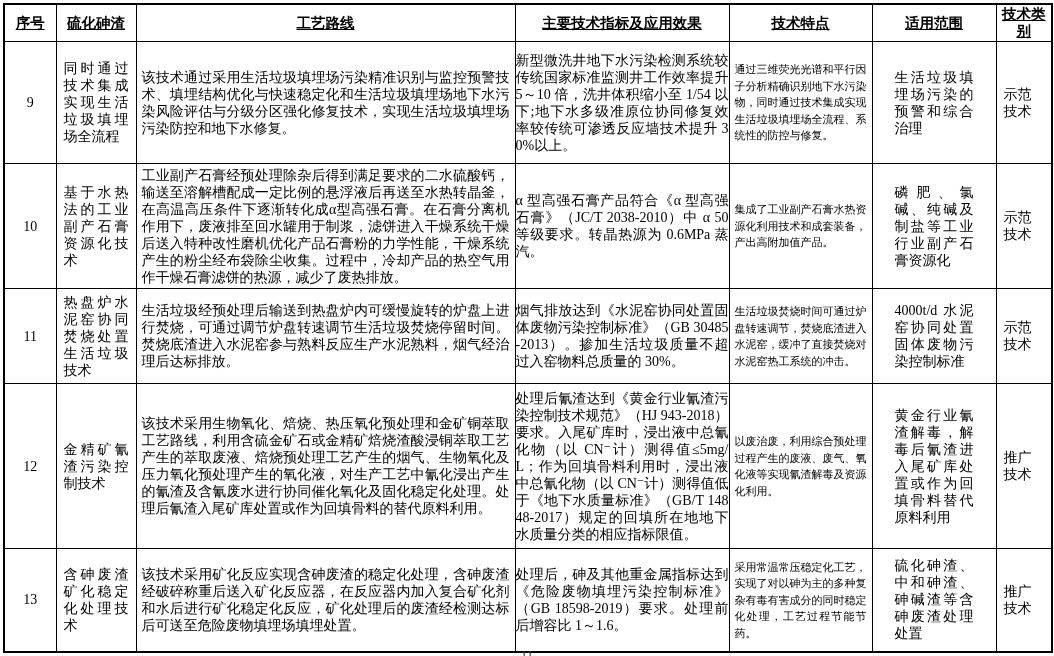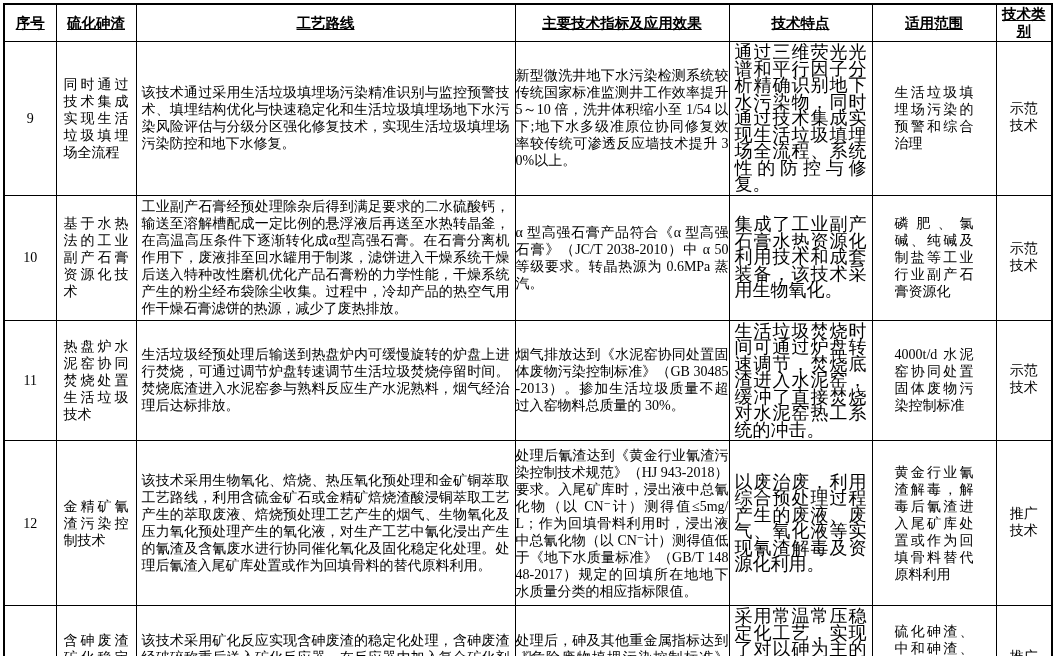--- a/index.html
+++ b/index.html
@@ -28,23 +28,23 @@
   tr.hdr{height:35px;text-decoration:underline;}
   tr.r9{height:122px;}
   tr.r10{height:125px;}
   tr.r11{height:95px;}
   tr.r12{height:165px;}
   tr.r13{height:103px;}
   td.c-no{text-align:center;padding:2px 2px;}
   td.c-name{text-align:justify;padding:2px 7px;}
   td.c-process{text-align:justify;padding:2px 5px;}
   td.c-ind{text-align:justify;padding:2px 0;}
-  td.c-feat{text-align:justify;padding:2px 5px;font-size:18px;line-height:16.5px;}
+  td.c-feat{text-align:justify;padding:2px 5px;font-size:11px;line-height:16.5px;}
   td.c-scope{text-align:justify;padding:2px 22px;}
-  td.c-cat{text-align:center;padding:2px 7px;font-family:Liberation Mono, monospace;}
+  td.c-cat{text-align:left;padding:2px 7px;}
   .footer{
     position:absolute;left:0;right:0;top:648px;
     text-align:center;font-size:13px;line-height:14px;color:#333;
   }
 </style>
 </head>
 <body>
 
 <table class="doc">
   <colgroup>
@@ -75,21 +75,21 @@
       <td class="c-ind">新型微洗井地下水污染检测系统较传统国家标准监测井工作效率提升 5～10 倍，洗井体积缩小至 1/54 以下;地下水多级准原位协同修复效率较传统可渗透反应墙技术提升 30%以上。</td>
       <td class="c-feat">通过三维荧光光谱和平行因子分析精确识别地下水污染物，同时通过技术集成实现生活垃圾填埋场全流程、系统性的防控与修复。</td>
       <td class="c-scope">生活垃圾填埋场污染的预警和综合治理</td>
       <td class="c-cat">示范技术</td>
     </tr>
     <tr class="r10">
       <td class="c-no">10</td>
       <td class="c-name">基于水热法的工业副产石膏资源化技术</td>
       <td class="c-process">工业副产石膏经预处理除杂后得到满足要求的二水硫酸钙，输送至溶解槽配成一定比例的悬浮液后再送至水热转晶釜，在高温高压条件下逐渐转化成α型高强石膏。在石膏分离机作用下，废液排至回水罐用于制浆，滤饼进入干燥系统干燥后送入特种改性磨机优化产品石膏粉的力学性能，干燥系统产生的粉尘经布袋除尘收集。过程中，冷却产品的热空气用作干燥石膏滤饼的热源，减少了废热排放。</td>
       <td class="c-ind">α 型高强石膏产品符合《α 型高强石膏》（JC/T 2038-2010）中 α 50 等级要求。转晶热源为 0.6MPa 蒸汽。</td>
-      <td class="c-feat">集成了工业副产石膏水热资源化利用技术和成套装备，该技术采用生物氧化。</td>
+      <td class="c-feat">集成了工业副产石膏水热资源化利用技术和成套装备，产出高附加值产品。</td>
       <td class="c-scope">磷肥、氯碱、纯碱及制盐等工业行业副产石膏资源化</td>
       <td class="c-cat">示范技术</td>
     </tr>
     <tr class="r11">
       <td class="c-no">11</td>
       <td class="c-name">热盘炉水泥窑协同焚烧处置生活垃圾技术</td>
       <td class="c-process">生活垃圾经预处理后输送到热盘炉内可缓慢旋转的炉盘上进行焚烧，可通过调节炉盘转速调节生活垃圾焚烧停留时间。焚烧底渣进入水泥窑参与熟料反应生产水泥熟料，烟气经治理后达标排放。</td>
       <td class="c-ind">烟气排放达到《水泥窑协同处置固体废物污染控制标准》（GB 30485-2013）。掺加生活垃圾质量不超过入窑物料总质量的 30%。</td>
       <td class="c-feat">生活垃圾焚烧时间可通过炉盘转速调节，焚烧底渣进入水泥窑，缓冲了直接焚烧对水泥窑热工系统的冲击。</td>
       <td class="c-scope">4000t/d 水泥窑协同处置固体废物污染控制标准</td>

